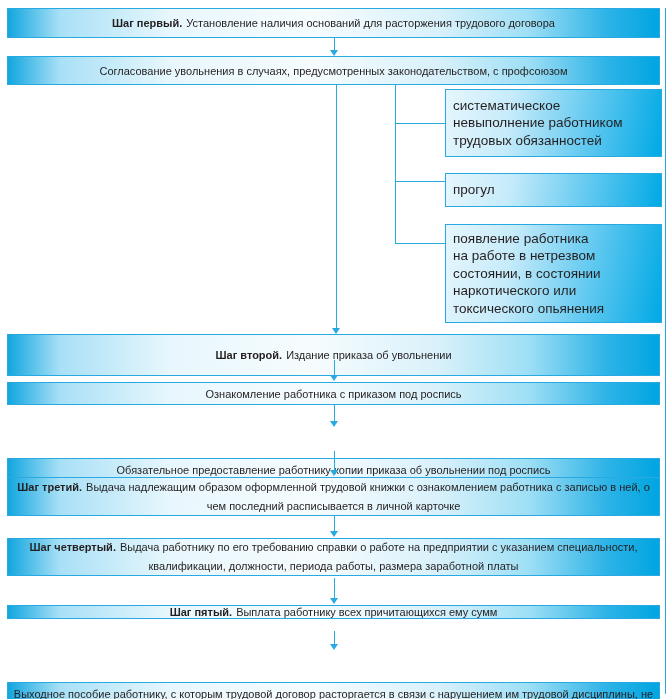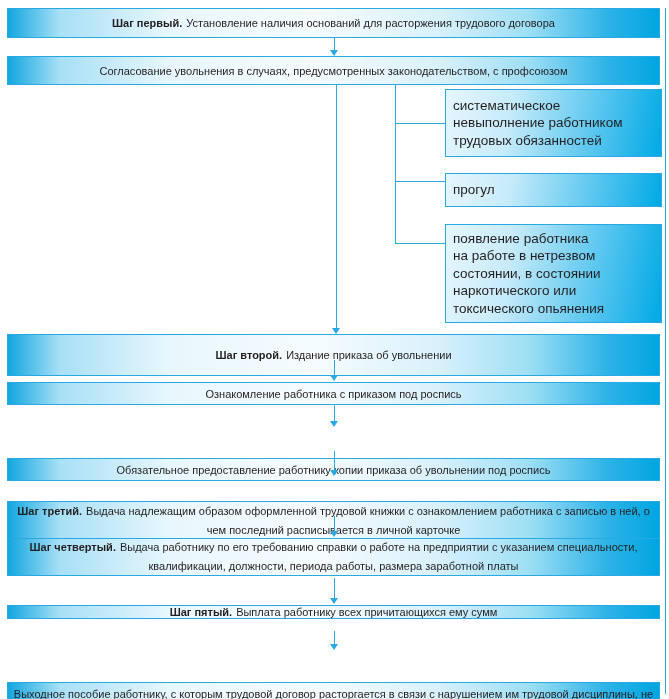--- a/index.html
+++ b/index.html
@@ -104,21 +104,21 @@
 
   <div class="box" style="top:428px;height:23px;margin-top:30px;">
     <span>Обязательное предоставление работнику копии приказа об увольнении под роспись</span>
   </div>
 
   <div class="varrow" style="left:330px;top:451px;height:25px;">
       <i class="shaft"></i>
       <i class="head"></i>
     </div>
 
-  <div class="box twoline" style="top:477px;height:39px;margin-top:24px;">
+  <div class="box twoline" style="top:477px;height:39px;">
     <span><b>Шаг третий.</b><span>Выдача надлежащим образом оформленной трудовой книжки с ознакомлением работника с записью в ней, о чем последний расписывается в личной карточке</span></span>
   </div>
 
   <div class="varrow" style="left:330px;top:516px;height:21px;">
       <i class="shaft"></i>
       <i class="head"></i>
     </div>
 
   <div class="box twoline" style="top:538px;height:38px;">
     <span><b>Шаг четвертый.</b><span>Выдача работнику по его требованию справки о работе на предприятии с указанием специальности, квалификации, должности, периода работы, размера заработной платы</span></span>

